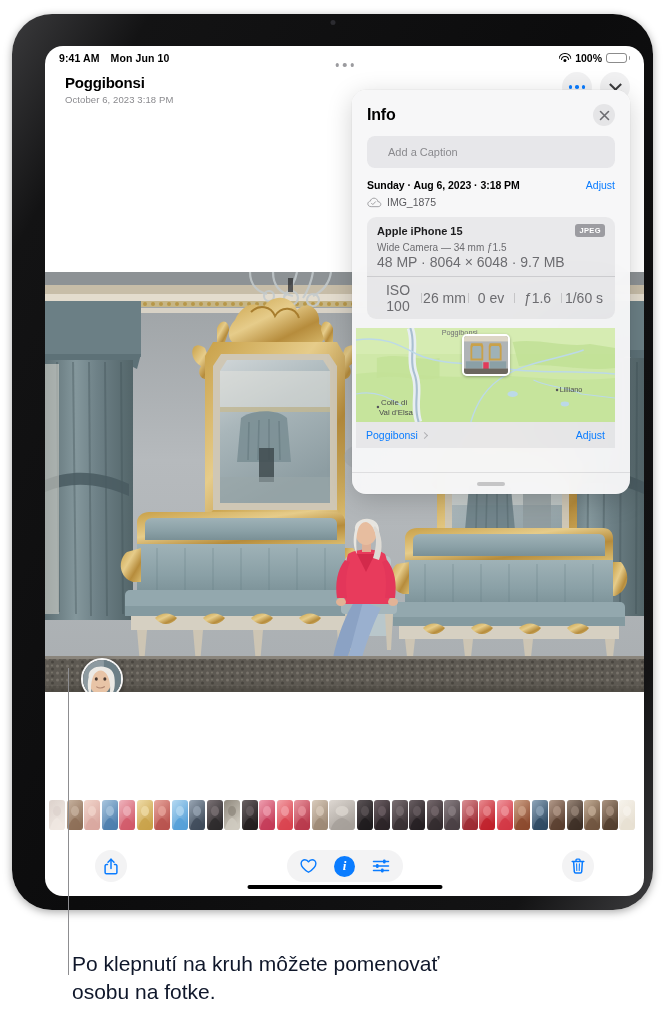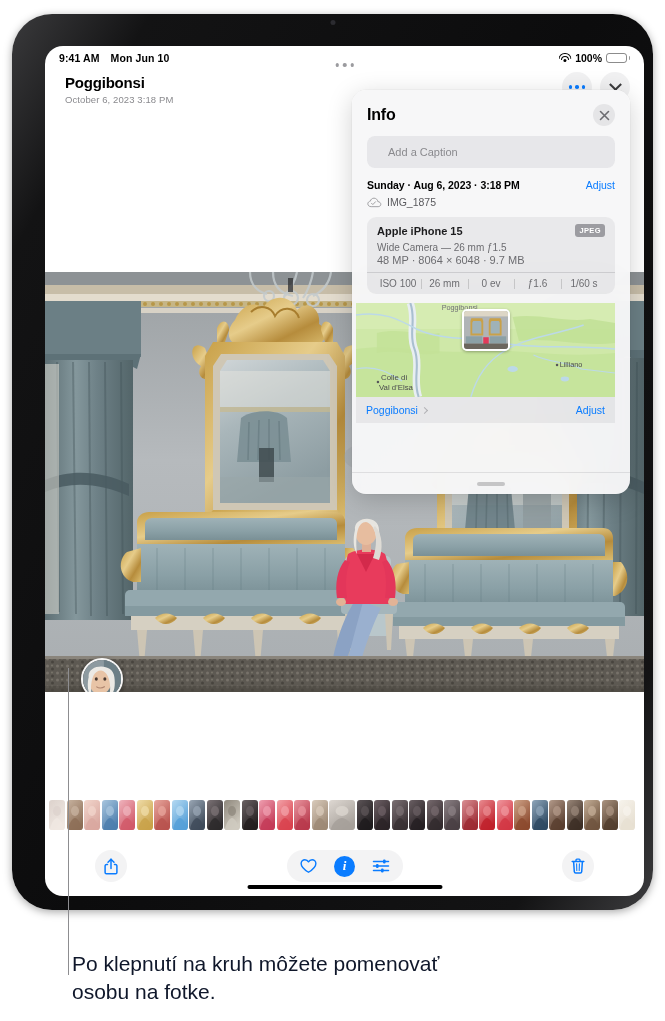--- a/index.html
+++ b/index.html
@@ -148,26 +148,26 @@
   .dc-row1 {
     display:flex; align-items:center; justify-content:space-between;
     padding: 7px 10px 5px 10px;
   }
   .dc-name { font-size: 11px; font-weight:bold; color:#1c1c1e; }
   .badge {
     font-size: 7.5px; font-weight:bold; color:#fff; letter-spacing:.4px;
     background:#9c9ca1; border-radius: 3px; padding: 2px 4px;
   }
   .dc-lens { font-size: 10px; color:#6c6c70; padding: 0 10px 1px 10px; }
-  .dc-specs { font-size: 11px; color:#6c6c70; padding: 0 10px 6px 10px; }
+  .dc-specs { font-size: 14px; color:#6c6c70; padding: 0 10px 6px 10px; }
   .dc-exif {
     display:flex; align-items:center; border-top: .5px solid rgba(60,60,67,.16);
     padding: 5px 8px;
   }
-  .dc-exif .ex { flex:1; text-align:center; font-size: 10px; color:#6c6c70; }
+  .dc-exif .ex { flex:1; text-align:center; font-size: 14px; color:#6c6c70; }
   .dc-exif .sep { width:.5px; height:10px; background: rgba(60,60,67,.2); }
 
   .map-card {
     margin: 9px 15px 0 4px; border-radius: 0; overflow:hidden;
     background: rgba(118,118,128,.10);
   }
   .map-img { position:relative; height: 94px; overflow:hidden; }
   .map-img svg { display:block; width:100%; height:100%; }
   .map-thumb {
     position:absolute; left: 50%; top: 6px; transform: translateX(-50%);
@@ -679,21 +679,21 @@
             <path d="M5.4 7.4 L7 9 L10.2 5.6" fill="none" stroke="#9a9a9e" stroke-width="1.1" stroke-linecap="round" stroke-linejoin="round"></path>
           </svg>
           <span class="fname">IMG_1875</span>
         </div>
 
         <div class="device-card">
           <div class="dc-row1">
             <span class="dc-name">Apple iPhone 15</span>
             <span class="badge">JPEG</span>
           </div>
-          <div class="dc-lens">Wide Camera — 26 mm ƒ1.5</div>
+          <div class="dc-lens">Wide Camera — 34 mm ƒ1.5</div>
           <div class="dc-specs">48 MP · 8064 × 6048 · 9.7 MB</div>
           <div class="dc-exif">
             <span class="ex">ISO 100</span>
             <span class="sep"></span>
             <span class="ex">26 mm</span>
             <span class="sep"></span>
             <span class="ex">0 ev</span>
             <span class="sep"></span>
             <span class="ex">ƒ1.6</span>
             <span class="sep"></span>

